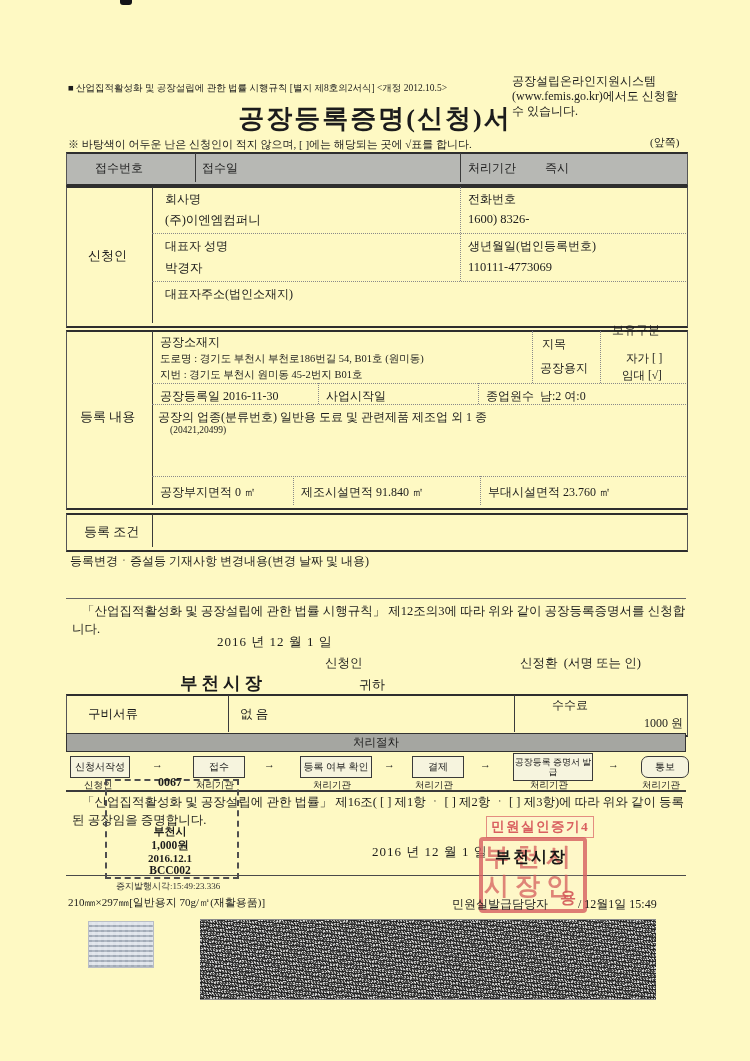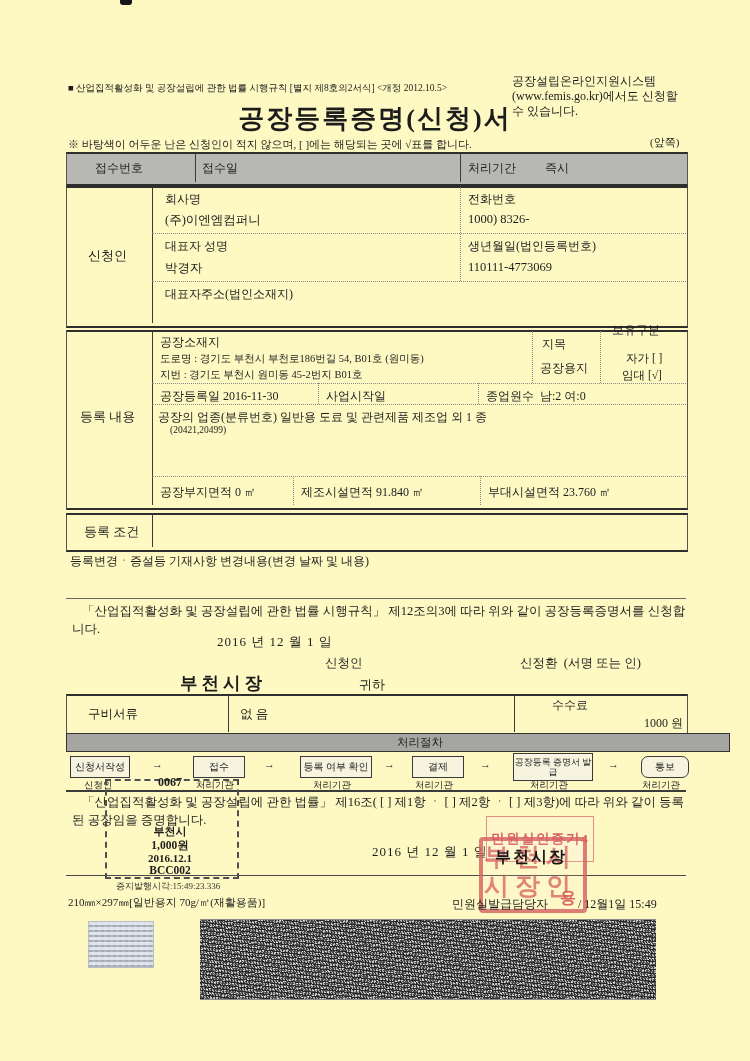--- a/index.html
+++ b/index.html
@@ -32,21 +32,21 @@
   .noise-small{position:absolute;left:88px;top:921px;width:64px;height:45px;background-color:#dde2e8;
     background-image:
       repeating-linear-gradient(0deg, rgba(140,150,165,.55) 0 2px, rgba(228,232,238,.85) 2px 5px),
       repeating-linear-gradient(90deg, rgba(150,160,175,.45) 0 3px, transparent 3px 6px);
     border:1px solid #b9bec6;}
   .rstamp-box{position:absolute;left:105px;top:779px;width:130px;height:96px;
       border:2px dashed #4f4f4f;background:transparent;}
   .seal{position:absolute;left:479px;top:837px;width:100px;height:68px;
       border:4px solid rgba(214,95,95,.8);border-radius:4px;background:rgba(255,235,235,.12);}
   .certlabel{position:absolute;left:486px;top:816px;font-size:13.5px;font-weight:bold;
-      letter-spacing:1.5px;border:1.5px solid rgba(217,95,95,.7);padding:13px 4px;
+      letter-spacing:1.5px;border:1.5px solid rgba(217,95,95,.7);padding:1px 4px;
       background:rgba(255,240,240,.2);}
   .speck{position:absolute;left:120px;top:0;width:12px;height:5px;background:#15151a;border-radius:0 0 3px 3px;}
 </style>
 </head>
 <body>
 
 <div class="page">
 
   <div class="speck"></div>
 
@@ -66,21 +66,21 @@
   <div class="t" style="left:468px;top:160px;font-size:12px;">처리기간</div>
   <div class="t" style="left:545px;top:160px;font-size:12px;">즉시</div>
 
   <div class="tbl" style="left:66px;top:186px;width:620px;height:138px;"></div>
   <div class="sv" style="left:152px;top:187px;height:136px;"></div>
   <div class="t" style="left:88px;top:247px;font-size:13px;">신청인</div>
   <div class="dv" style="left:460px;top:187px;height:94px;"></div>
   <div class="t" style="left:165px;top:191px;font-size:12px;">회사명</div>
   <div class="t" style="left:165px;top:212px;font-size:12.5px;">(주)이엔엠컴퍼니</div>
   <div class="t" style="left:468px;top:191px;font-size:12px;">전화번호</div>
-  <div class="t" style="left:468px;top:212px;font-size:12.5px;">1000) 8326-</div>
+  <div class="t" style="left:468px;top:212px;font-size:12.5px;">1600) 8326-</div>
   <div class="dh" style="left:152px;top:233px;width:534px;"></div>
   <div class="t" style="left:165px;top:238px;font-size:12px;">대표자 성명</div>
   <div class="t" style="left:165px;top:260px;font-size:12.5px;">박경자</div>
   <div class="t" style="left:468px;top:238px;font-size:12px;">생년월일(법인등록번호)</div>
   <div class="t" style="left:468px;top:260px;font-size:12.5px;">110111-4773069</div>
   <div class="dh" style="left:152px;top:281px;width:534px;"></div>
   <div class="t" style="left:165px;top:286px;font-size:12px;">대표자주소(법인소재지)</div>
 
   <div class="tbl" style="left:66px;top:330px;width:620px;height:176px;"></div>
   <div class="sv" style="left:152px;top:331px;height:174px;"></div>
@@ -130,21 +130,21 @@
   <div class="t" style="left:359px;top:676px;font-size:13px;">귀하</div>
 
   <div class="tbl" style="left:66px;top:694px;width:620px;height:39px;"></div>
   <div class="sv" style="left:228px;top:695px;height:37px;"></div>
   <div class="sv" style="left:514px;top:695px;height:37px;"></div>
   <div class="t" style="left:88px;top:706px;font-size:12.5px;">구비서류</div>
   <div class="t" style="left:240px;top:706px;font-size:12.5px;">없 음</div>
   <div class="t" style="left:552px;top:697px;font-size:12px;">수수료</div>
   <div class="t" style="left:600px;top:715px;width:83px;text-align:right;font-size:12px;">1000 원</div>
 
-  <div class="t c" style="left:66px;top:733px;width:618px;height:17px;background:#a5a6a1;border:1px solid #333;font-size:11.5px;line-height:17px;padding-left:44px;">처리절차</div>
+  <div class="t c" style="left:66px;top:733px;width:618px;height:17px;background:#a5a6a1;border:1px solid #333;font-size:11.5px;line-height:17px;">처리절차</div>
 
   <div class="flowbox" style="left:70px;top:756px;width:58px;height:20px;">신청서작성</div>
   <div class="arrow" style="left:152px;top:758px;">→</div>
   <div class="flowbox" style="left:193px;top:756px;width:50px;height:20px;">접수</div>
   <div class="arrow" style="left:264px;top:758px;">→</div>
   <div class="flowbox" style="left:300px;top:756px;width:70px;height:20px;">등록 여부 확인</div>
   <div class="arrow" style="left:384px;top:758px;">→</div>
   <div class="flowbox" style="left:412px;top:756px;width:50px;height:20px;">결제</div>
   <div class="arrow" style="left:480px;top:758px;">→</div>
   <div class="flowbox" style="left:513px;top:753px;width:78px;height:26px;font-size:9px;line-height:1.15;white-space:normal;">공장등록 증명서 발급</div>

